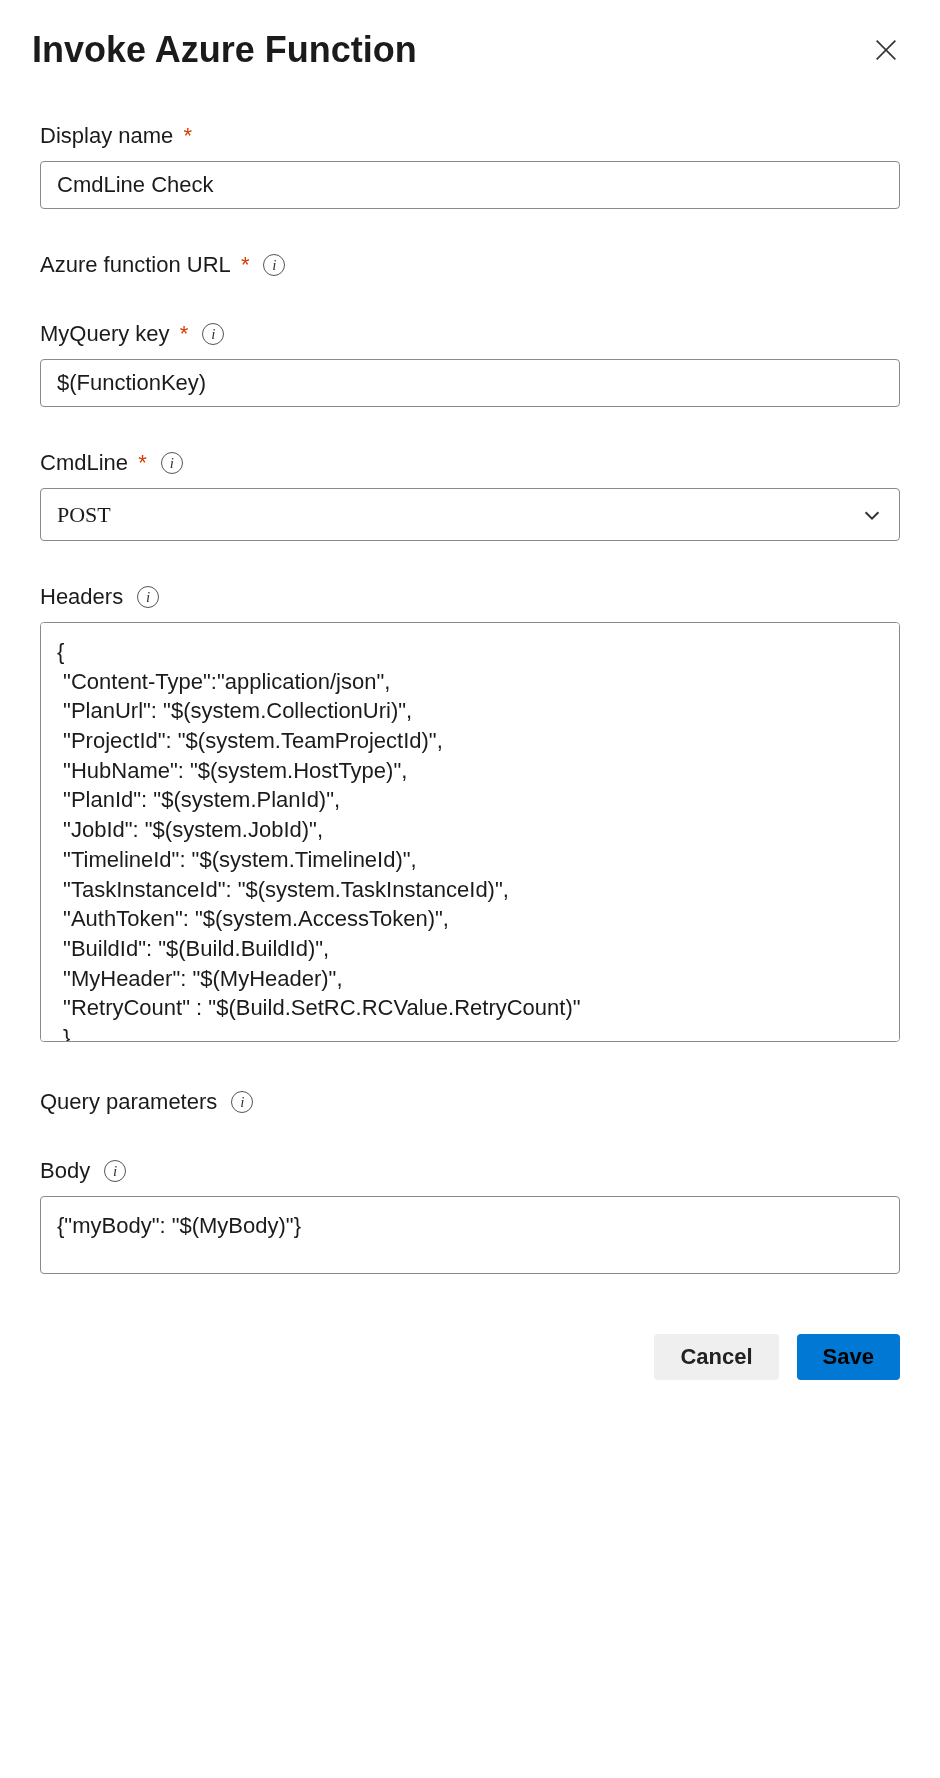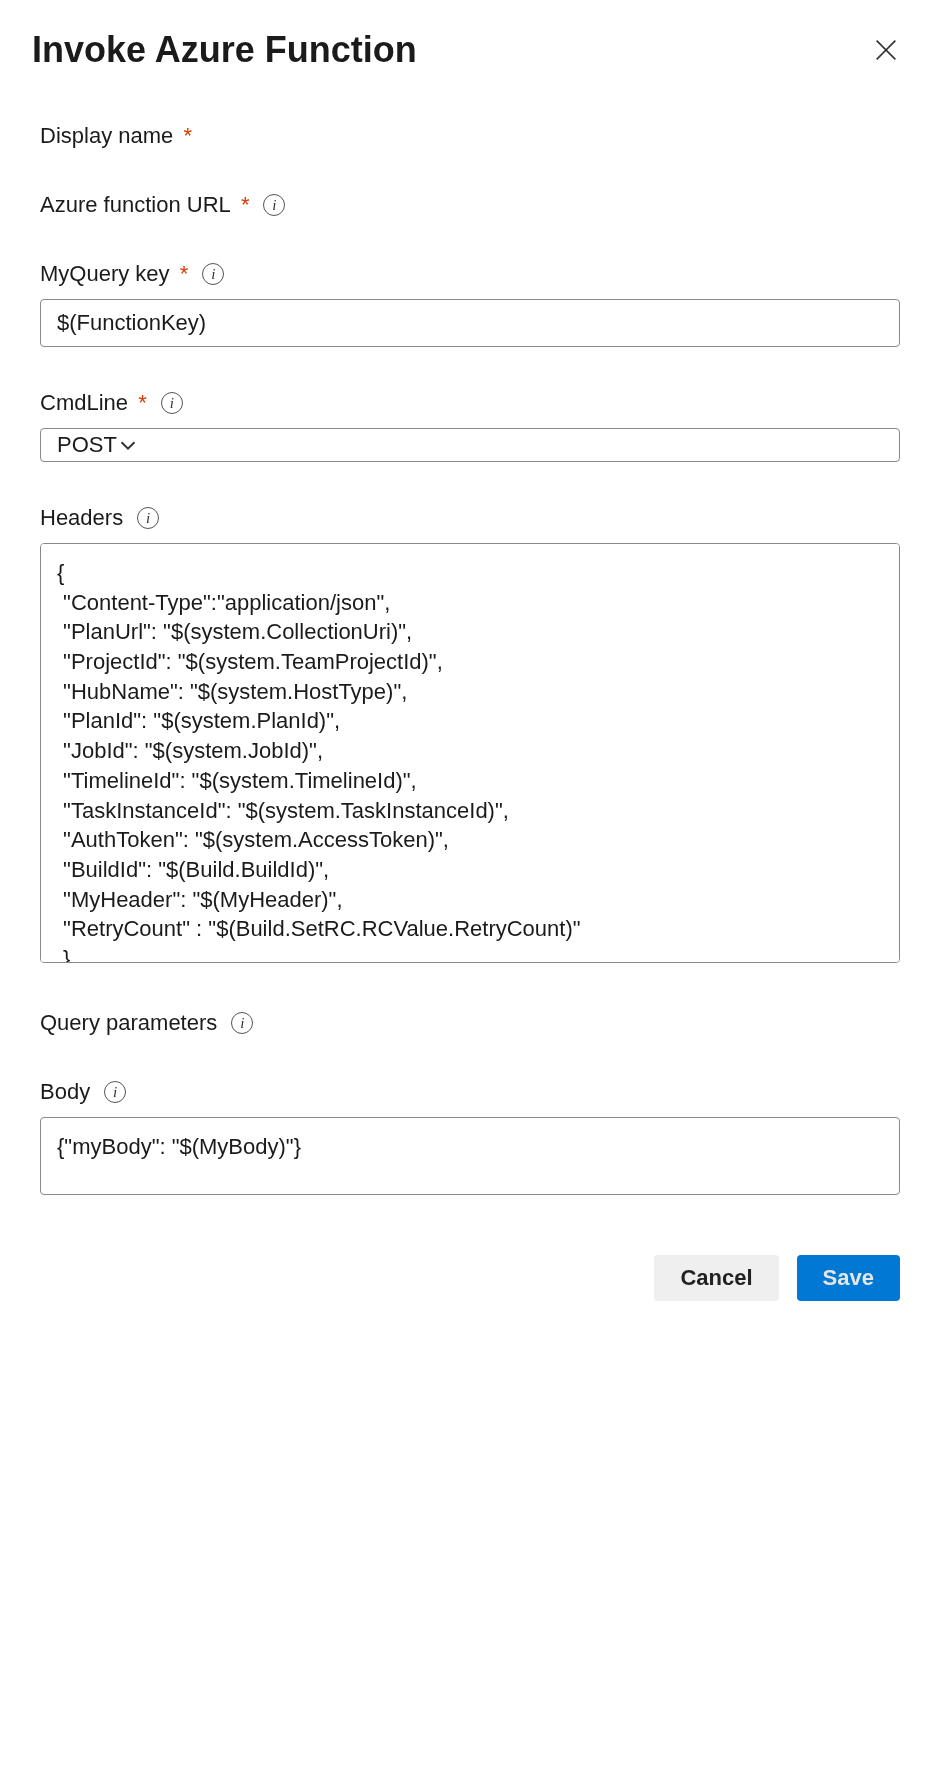--- a/index.html
+++ b/index.html
@@ -44,41 +44,41 @@
     border: 1.5px solid #8a8a8a;
     border-radius: 4px;
     font-size: 22px;
     padding: 10px 16px;
     font-family: inherit;
     color: #1b1b1b;
     background: #fff;
   }
   .text-input { height: 48px; }
   .select-wrap {
-    display: flex; align-items: center; 
-    height: 34px; cursor: pointer;
+    display: flex; align-items: center; justify-content: space-between;
+    height: 53px; cursor: pointer; font-family: Liberation Serif, serif;
   }
   .select-wrap .chev { width: 22px; height: 22px; }
   .select-wrap .chev svg { stroke: #333; stroke-width: 2.2; fill: none; }
   .textarea-input {
     resize: none; line-height: 1.35; white-space: pre; overflow: auto;
   }
   .textarea-headers { height: 420px; padding-top: 14px; }
   .textarea-body { height: 78px; padding-top: 14px; }
   .footer {
     display: flex; justify-content: flex-end; gap: 18px;
     margin-top: 56px; padding-right: 0;
   }
   .btn {
     font-size: 22px; font-weight: 700;
     border-radius: 4px; padding: 10px 26px;
     border: none; cursor: pointer;
   }
   .btn-secondary { background: #efefef; color: #222; }
-  .btn-primary { background: #0078d4; color: #e5e5e5; }
+  .btn-primary { background: #0078d4; color: #000000; }
   input, textarea { outline: none; }
 </style>
 </head>
 <body>
 
 <div class="panel">
 
   <div class="header-row">
     <h1 class="title">Invoke Azure Function</h1>
     <button class="close-btn">
@@ -90,20 +90,21 @@
       </span>
     </button>
   </div>
 
   <div class="form">
 
     <div class="field">
       <div class="label-row">
         <span><span>Display name</span><span class="req"> *</span></span>
       </div>
+      <input class="text-input" type="text" value="CmdLine Check" style="">
     </div>
 
     <div class="field">
       <div class="label-row">
         <span><span>Azure function URL</span><span class="req"> *</span></span>
         <span class="info-icon">i</span>
       </div>
     </div>
 
     <div class="field">

